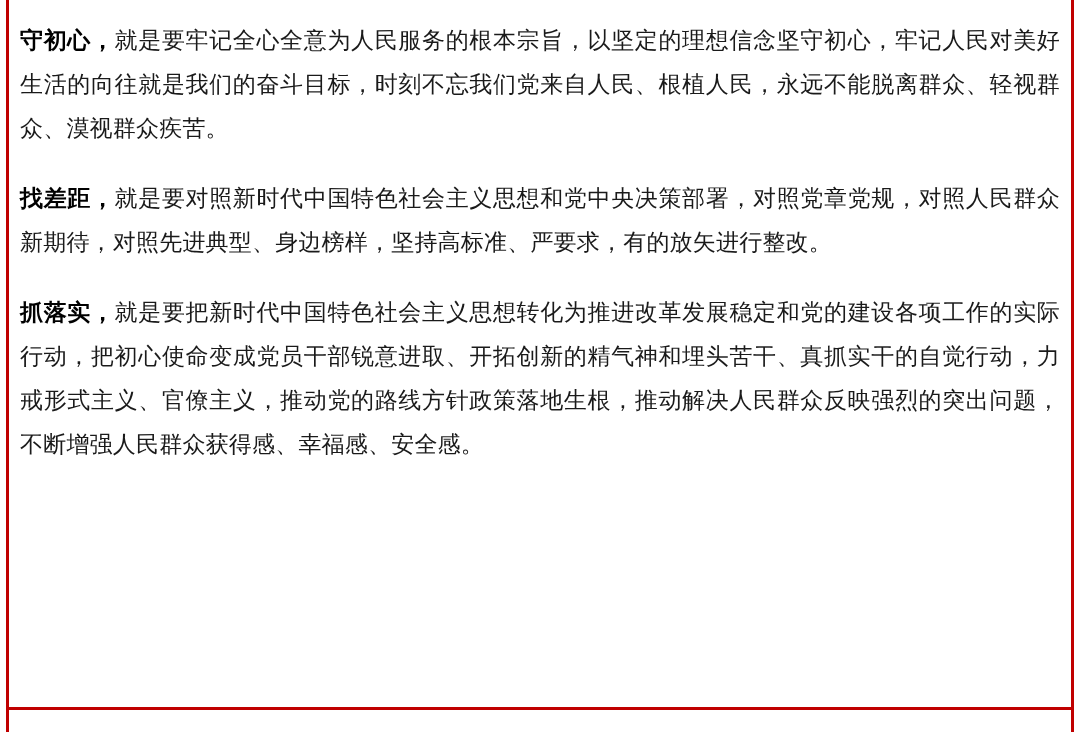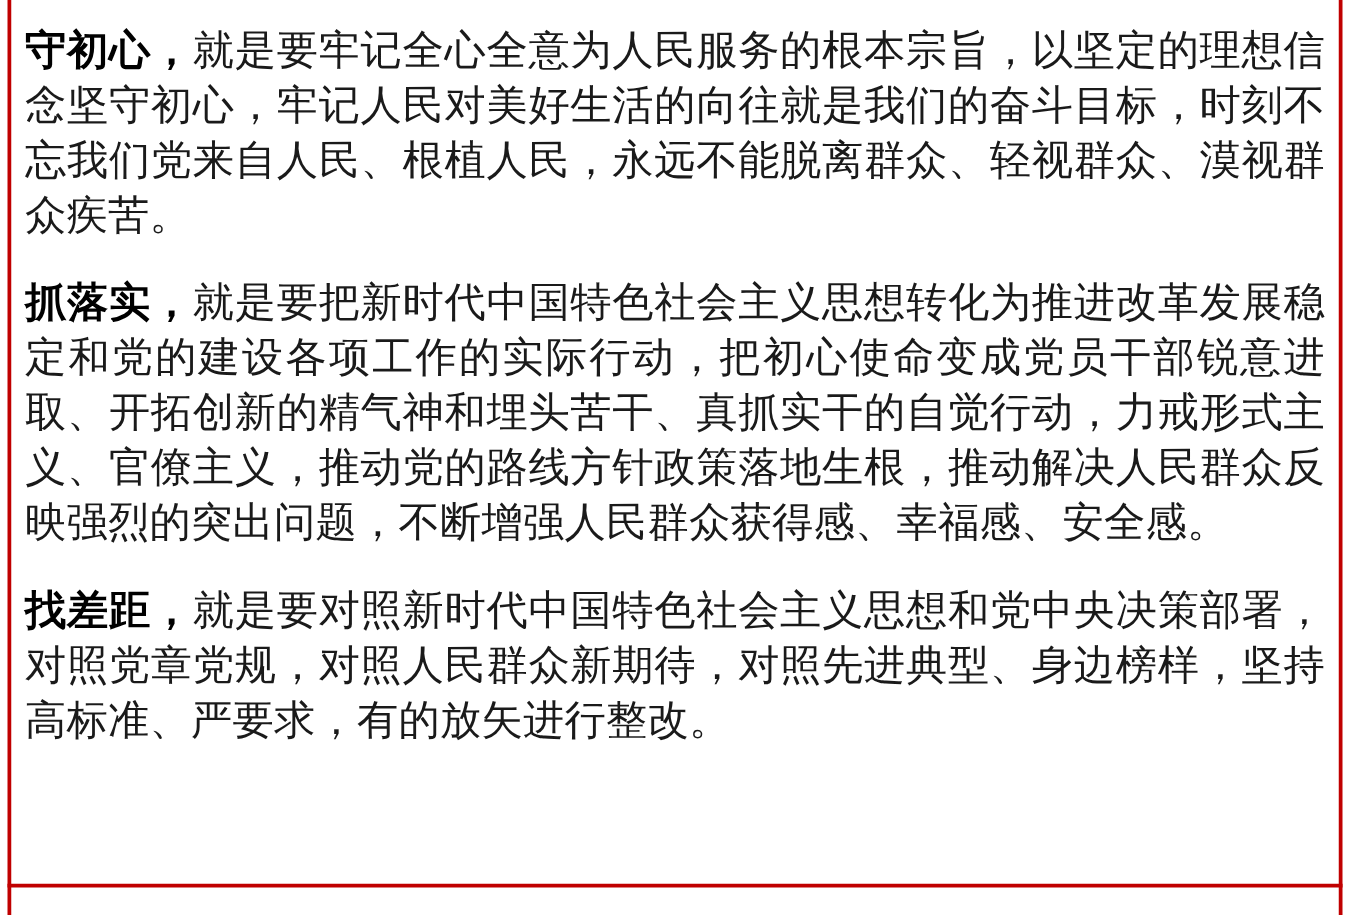--- a/index.html
+++ b/index.html
@@ -48,21 +48,21 @@
   }
   .content {
     position: absolute;
     left: 20px;
     right: 20px;
     top: 18px;
     bottom: 40px;
   }
   .para {
     margin: 0 0 26px 0;
-    font-size: 33px;
+    font-size: 23px;
     line-height: 44px;
     color: #1a1a1a;
     text-align: justify;
     text-justify: inter-ideograph;
     letter-spacing: 0.2px;
   }
   .para:last-child {
     margin-bottom: 0;
   }
   .lead {
@@ -80,21 +80,21 @@
   <div class="rule-bottom"></div>
 
   <div class="content">
 
     <p class="para">
       <span class="lead">守初心，</span><span>就是要牢记全心全意为人民服务的根本宗旨，以坚定的理想信念坚守初心，牢记人民对美好生活的向往就是我们的奋斗目标，时刻不忘我们党来自人民、根植人民，永远不能脱离群众、轻视群众、漠视群众疾苦。</span>
     </p>
 
 
     <p class="para">
-      <span class="lead">抓落实，</span><span>就是要把新时代中国特色社会主义思想转化为推进改革发展稳定和党的建设各项工作的实际行动，把初心使命变成党员干部锐意进取、开拓创新的精气神和埋头苦干、真抓实干的自觉行动，力戒形式主义、官僚主义，推动党的路线方针政策落地生根，推动解决人民群众反映强烈的突出问题，不断增强人民群众获得感、幸福感、安全感。</span>
+      <span class="lead">找差距，</span><span>就是要对照新时代中国特色社会主义思想和党中央决策部署，对照党章党规，对照人民群众新期待，对照先进典型、身边榜样，坚持高标准、严要求，有的放矢进行整改。</span>
     </p>
 
     <p class="para">
-      <span class="lead">找差距，</span><span>就是要对照新时代中国特色社会主义思想和党中央决策部署，对照党章党规，对照人民群众新期待，对照先进典型、身边榜样，坚持高标准、严要求，有的放矢进行整改。</span>
+      <span class="lead">抓落实，</span><span>就是要把新时代中国特色社会主义思想转化为推进改革发展稳定和党的建设各项工作的实际行动，把初心使命变成党员干部锐意进取、开拓创新的精气神和埋头苦干、真抓实干的自觉行动，力戒形式主义、官僚主义，推动党的路线方针政策落地生根，推动解决人民群众反映强烈的突出问题，不断增强人民群众获得感、幸福感、安全感。</span>
     </p>
 
   </div>
 </div>
 
 </body></html>

